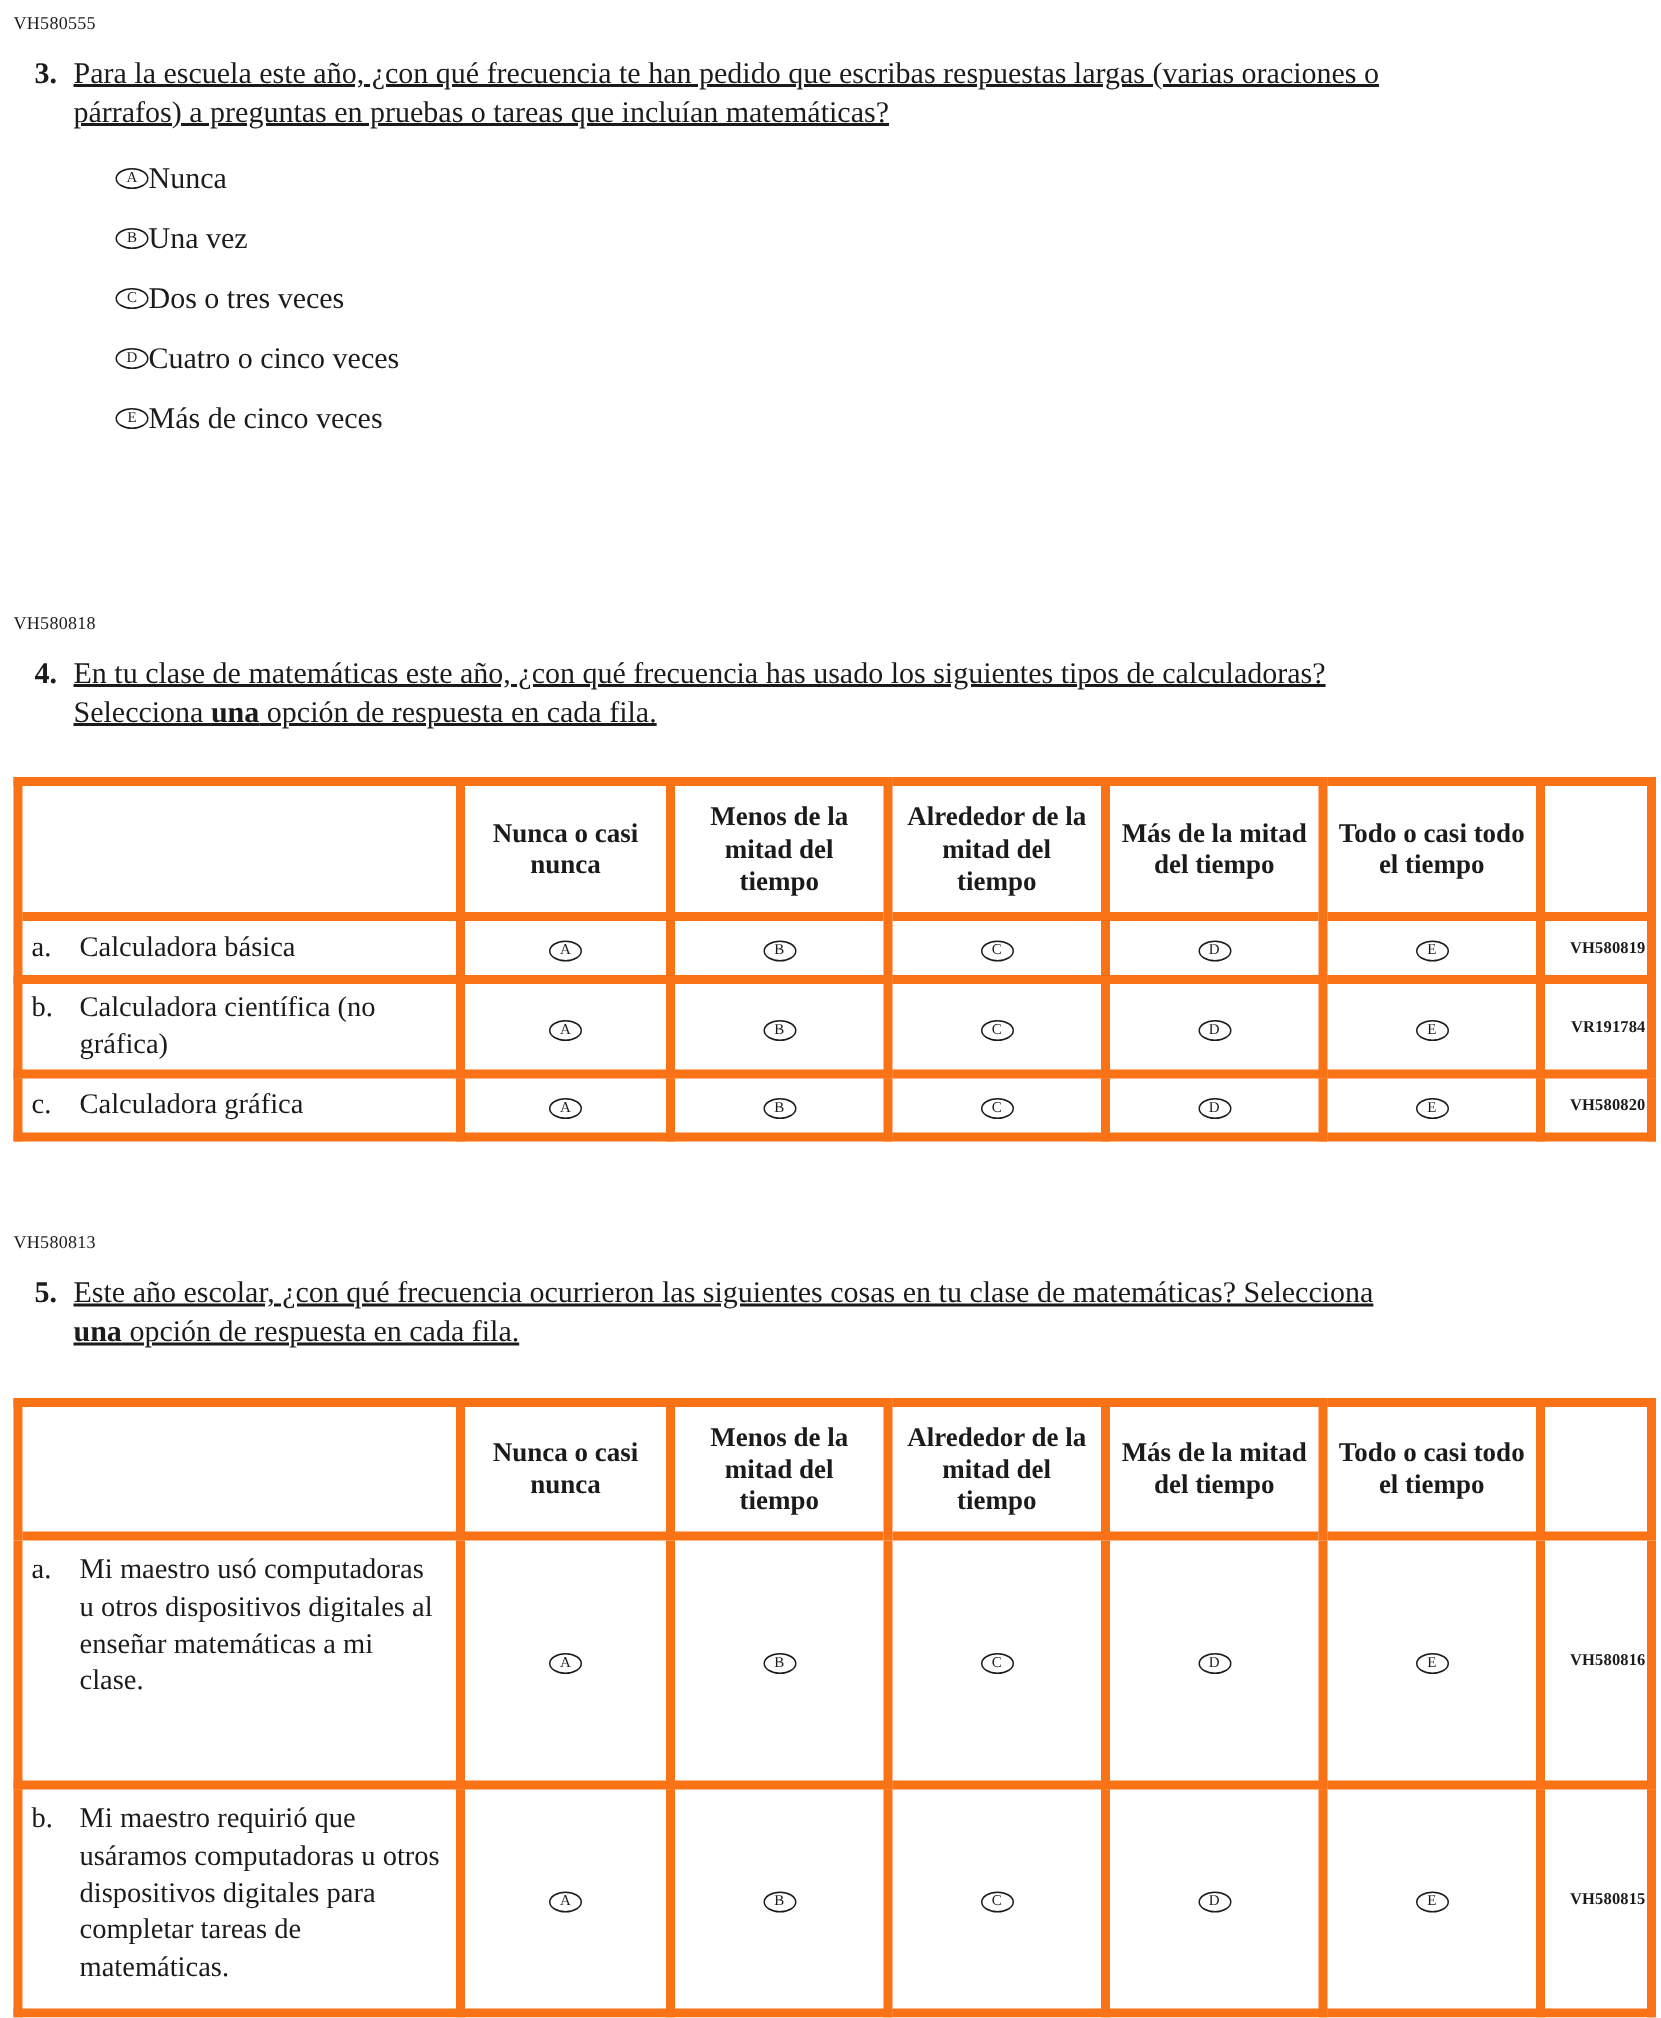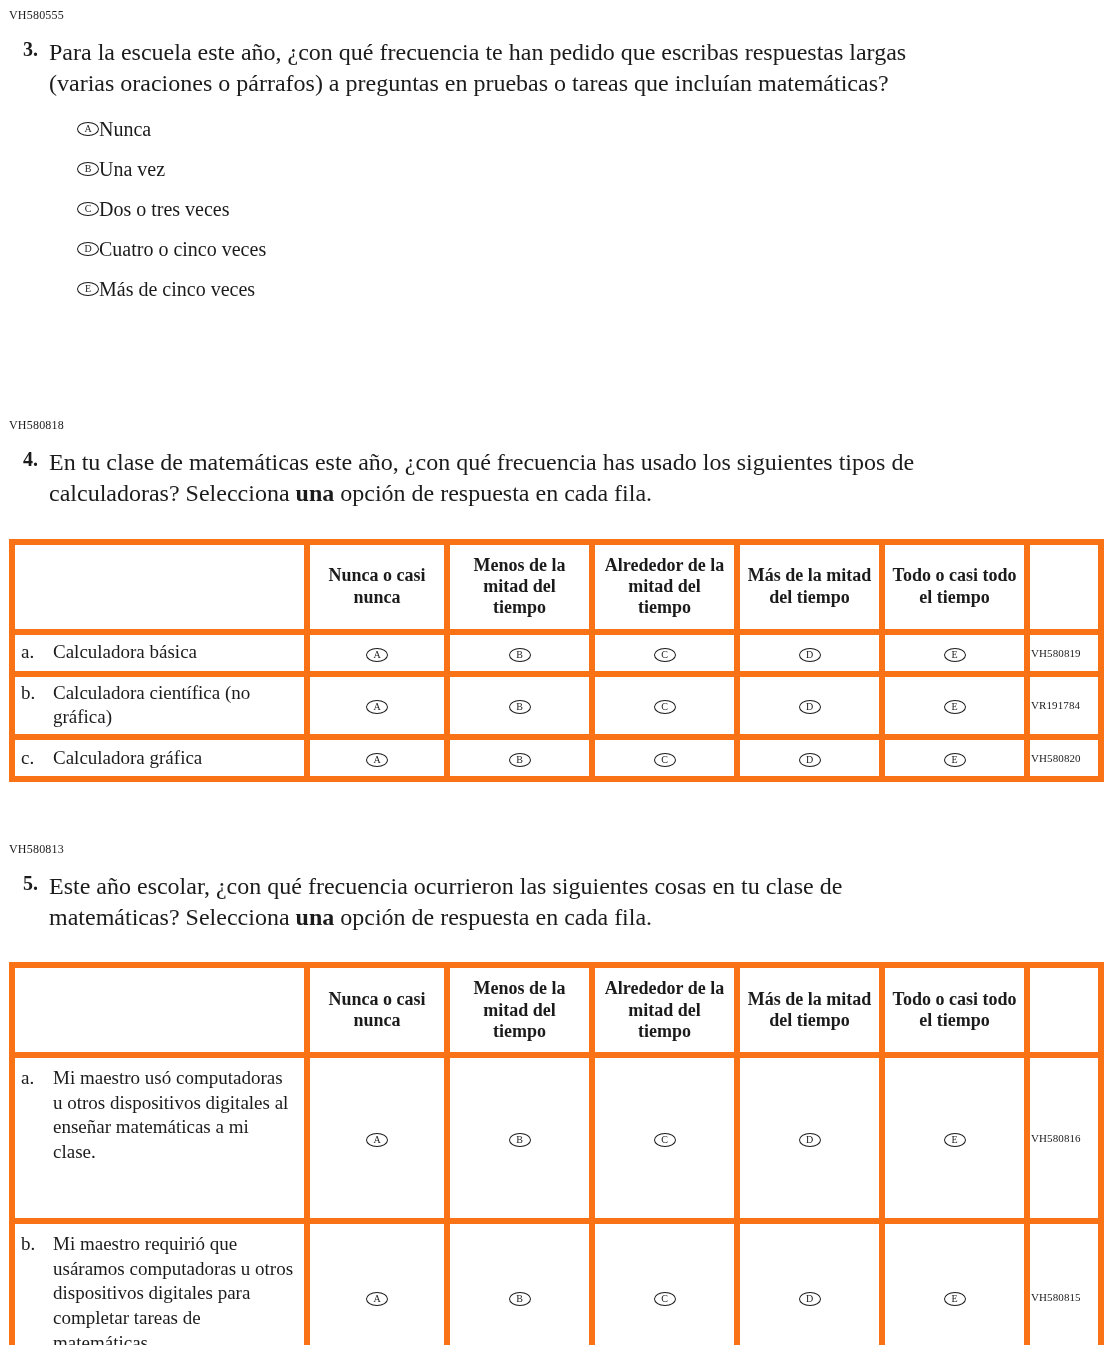--- a/index.html
+++ b/index.html
@@ -16,21 +16,21 @@
     text-align:left;
     font-size:12px;
     letter-spacing:0.2px;
   }
 
   .question { display:flex; margin-top:14px; }
   .q-num {
     flex:none; width:40px; padding-left:14px;
     font-weight:bold; font-size:20px; line-height:1.28;
   }
-  .q-text { font-size:24px; line-height:1.28; max-width:885px; }
+  .q-text { font-size:20px; line-height:1.28; max-width:885px;text-decoration:underline; }
   .q-text b { font-weight:bold; }
 
   .options { margin:18px 0 0 68px; }
   .option { display:flex; align-items:center; height:26px; margin-bottom:14px; }
   .bubble {
     display:inline-flex; align-items:center; justify-content:center;
     width:22px; height:14px; flex:none;
     border:1.5px solid #1b1b1b; border-radius:50%;
     font-size:10px; line-height:1; background:#fff;
   }
@@ -51,21 +51,21 @@
     padding:10px 6px;
     border-bottom:3px solid #1b1b1b;
   }
   .label-cell { padding:4px 6px; vertical-align:middle; }
   .row-head { display:flex; font-size:19px; line-height:1.3; }
   .row-letter { flex:none; width:32px; }
   .row-label { flex:1; padding-right:4px; }
   .bubble-cell { text-align:center; vertical-align:middle; padding:8px 0; }
   .code-cell {
     font-size:11px; vertical-align:middle;
-    padding:12px 1px; text-align:left; letter-spacing:0.1px;
+    padding:12px 1px; text-align:right; letter-spacing:0.1px;font-weight:bold;
   }
   .tall .label-cell { vertical-align:top; padding-top:8px; }
   .r-mid { height:56px; }
   .r-short { height:32px; }
   .r-tall-a { height:166px; }
   .r-tall-b { height:152px; }
 </style>
 </head>
 <body>
 

